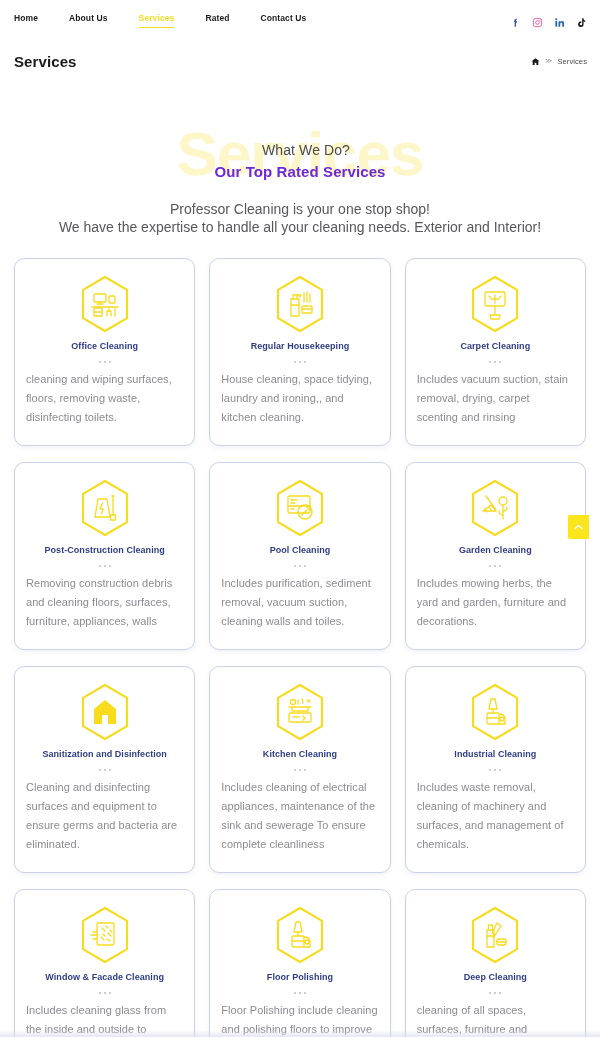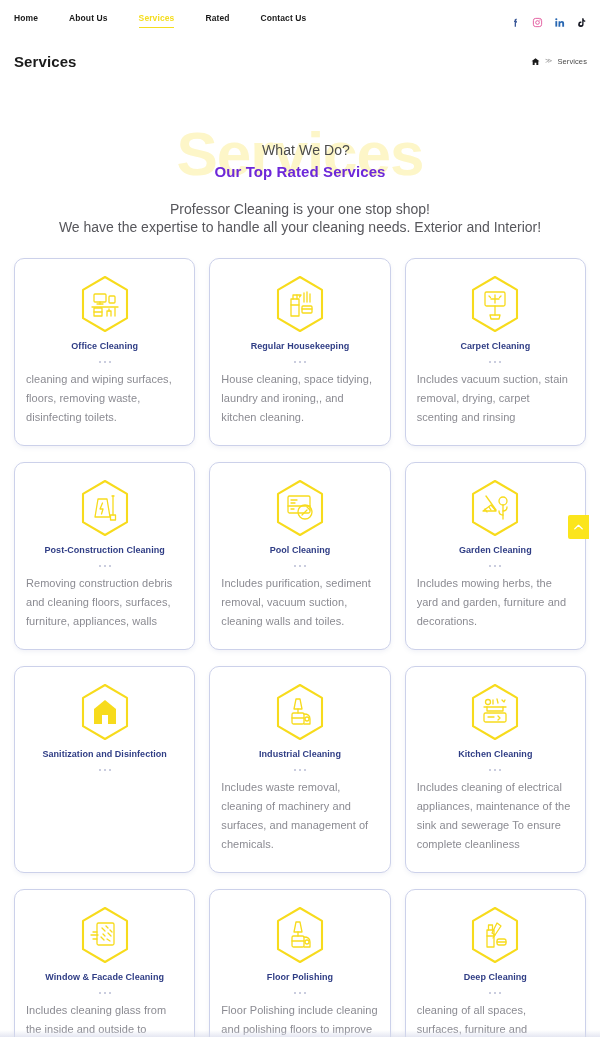--- a/index.html
+++ b/index.html
@@ -405,42 +405,21 @@
           <path d="M26 17 15 26v15h22V26z" fill="#f7db1c"></path>
           <rect x="23" y="32" width="6" height="9" fill="#fff"></rect>
         </svg>
       </div>
       <div class="card-title">Sanitization and Disinfection</div>
       <div class="dots">
         <span></span>
         <span></span>
         <span></span>
       </div>
-    </div>
-    <div class="card">
-      <div class="hex-wrap">
-        <svg width="52" height="58" viewBox="0 0 52 58">
-          <path d="M26 2 48 14.8 48 43.2 26 56 4 43.2 4 14.8Z" fill="none" stroke="#f7db1c" stroke-width="2.1" stroke-linejoin="round"></path>
-          <g fill="none" stroke="#f7db1c" stroke-width="1.3" stroke-linecap="round" stroke-linejoin="round">
-            <path d="M22 16h4l2 10h-8z"></path>
-            <path d="M24 26v4"></path>
-            <rect x="18" y="30" width="12" height="11" rx="1.5"></rect>
-            <path d="M18 35h12"></path>
-            <path d="M30 31c4 0 6 2 6 5v5h-6"></path>
-            <circle cx="33" cy="36" r="2"></circle>
-          </g>
-        </svg>
-      </div>
-      <div class="card-title">Industrial Cleaning</div>
-      <div class="dots">
-        <span></span>
-        <span></span>
-        <span></span>
-      </div>
-      <div class="card-desc">Includes waste removal, cleaning of machinery and surfaces, and management of chemicals.</div>
+      <div class="card-desc">Cleaning and disinfecting surfaces and equipment to ensure germs and bacteria are eliminated.</div>
     </div>
     <div class="card">
       <div class="hex-wrap">
         <svg width="52" height="58" viewBox="0 0 52 58">
           <path d="M26 2 48 14.8 48 43.2 26 56 4 43.2 4 14.8Z" fill="none" stroke="#f7db1c" stroke-width="2.1" stroke-linejoin="round"></path>
           <g fill="none" stroke="#f7db1c" stroke-width="1.3" stroke-linecap="round" stroke-linejoin="round">
             <circle cx="19" cy="19" r="2.5"></circle>
             <path d="M24 17v4"></path>
             <path d="M28 16l1 4"></path>
             <path d="M33 17l1.5 1.5M36 17l-1 2"></path>
@@ -458,20 +437,42 @@
         <span></span>
         <span></span>
       </div>
       <div class="card-desc">Includes cleaning of electrical appliances, maintenance of the sink and sewerage To ensure complete cleanliness</div>
     </div>
     <div class="card">
       <div class="hex-wrap">
         <svg width="52" height="58" viewBox="0 0 52 58">
           <path d="M26 2 48 14.8 48 43.2 26 56 4 43.2 4 14.8Z" fill="none" stroke="#f7db1c" stroke-width="2.1" stroke-linejoin="round"></path>
           <g fill="none" stroke="#f7db1c" stroke-width="1.3" stroke-linecap="round" stroke-linejoin="round">
+            <path d="M22 16h4l2 10h-8z"></path>
+            <path d="M24 26v4"></path>
+            <rect x="18" y="30" width="12" height="11" rx="1.5"></rect>
+            <path d="M18 35h12"></path>
+            <path d="M30 31c4 0 6 2 6 5v5h-6"></path>
+            <circle cx="33" cy="36" r="2"></circle>
+          </g>
+        </svg>
+      </div>
+      <div class="card-title">Industrial Cleaning</div>
+      <div class="dots">
+        <span></span>
+        <span></span>
+        <span></span>
+      </div>
+      <div class="card-desc">Includes waste removal, cleaning of machinery and surfaces, and management of chemicals.</div>
+    </div>
+    <div class="card">
+      <div class="hex-wrap">
+        <svg width="52" height="58" viewBox="0 0 52 58">
+          <path d="M26 2 48 14.8 48 43.2 26 56 4 43.2 4 14.8Z" fill="none" stroke="#f7db1c" stroke-width="2.1" stroke-linejoin="round"></path>
+          <g fill="none" stroke="#f7db1c" stroke-width="1.3" stroke-linecap="round" stroke-linejoin="round">
             <rect x="18" y="17" width="17" height="22" rx="1.5"></rect>
             <path d="M23 22l3 3M27 20l2 2M31 24l2 2M24 28l2 2M29 27l3 3M22 31l3 3M28 33l3 2"></path>
             <path d="M12 29h7"></path>
             <path d="M14 26h4"></path>
             <path d="M14 33h4"></path>
           </g>
         </svg>
       </div>
       <div class="card-title">Window &amp; Facade Cleaning</div>
       <div class="dots">

